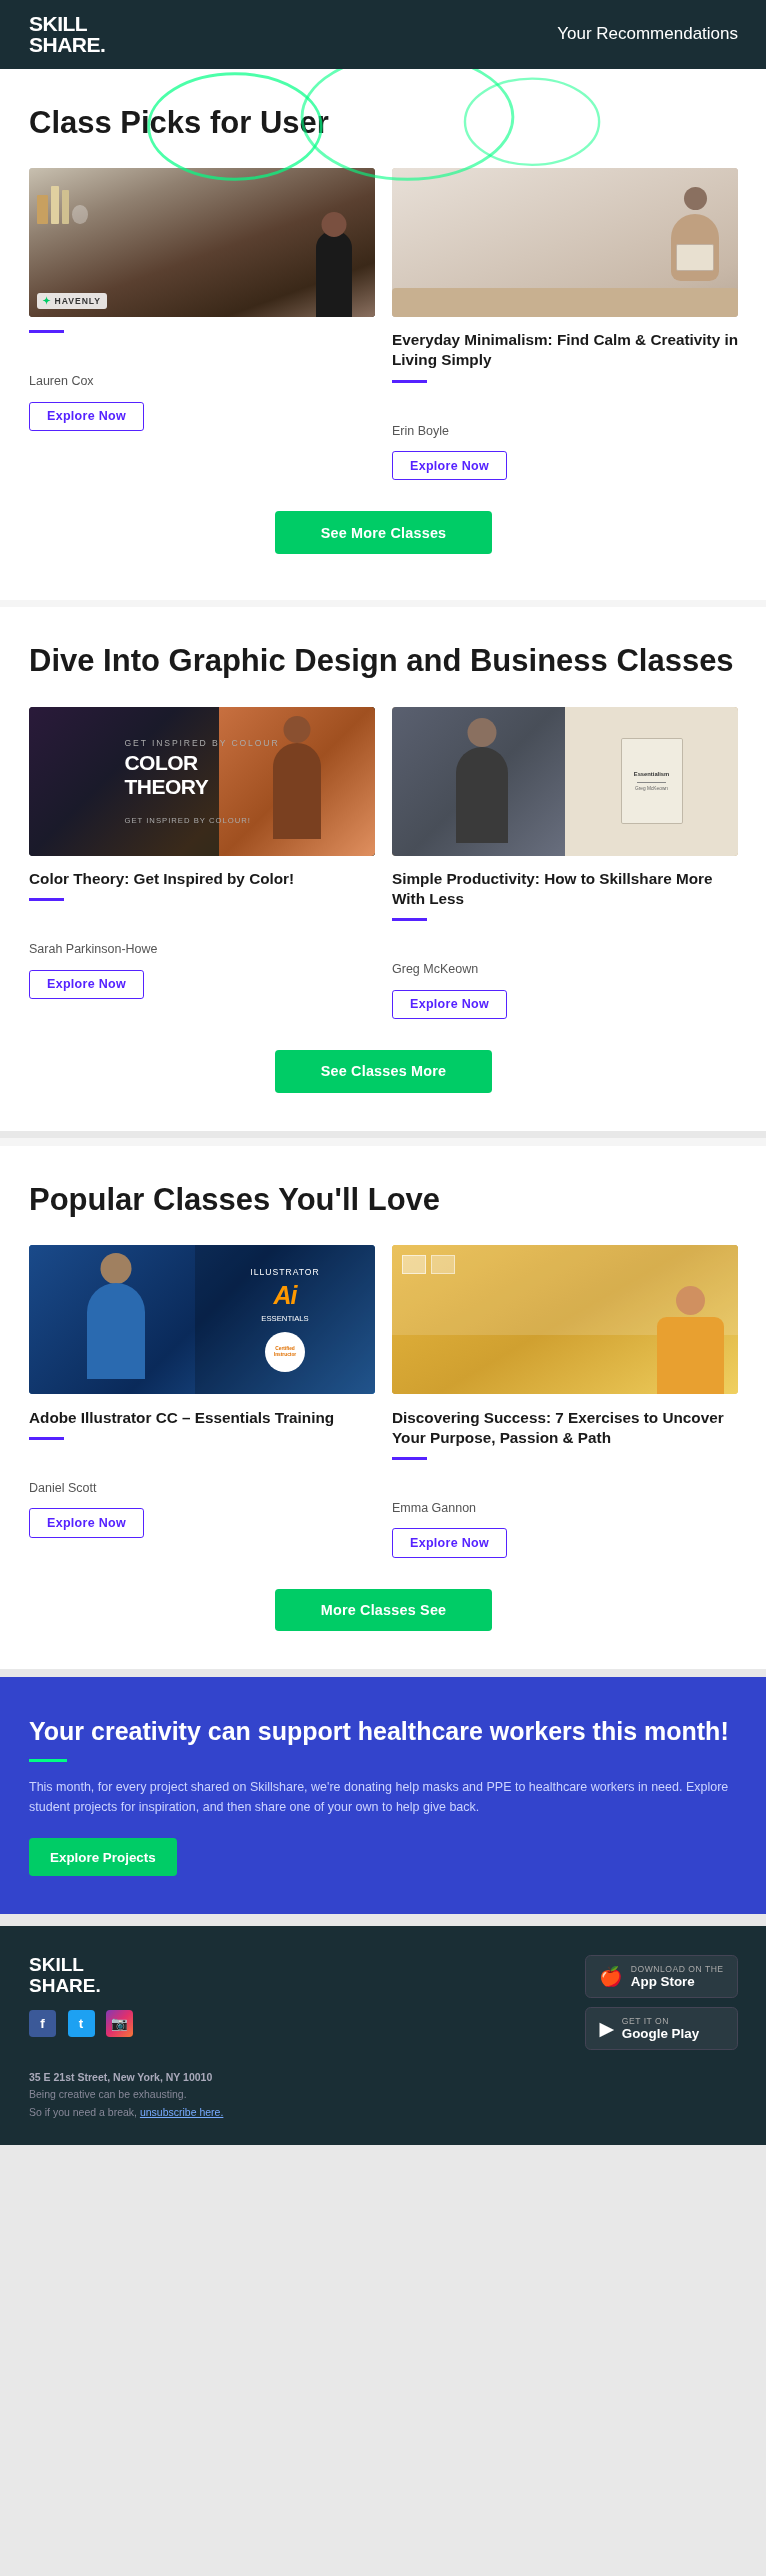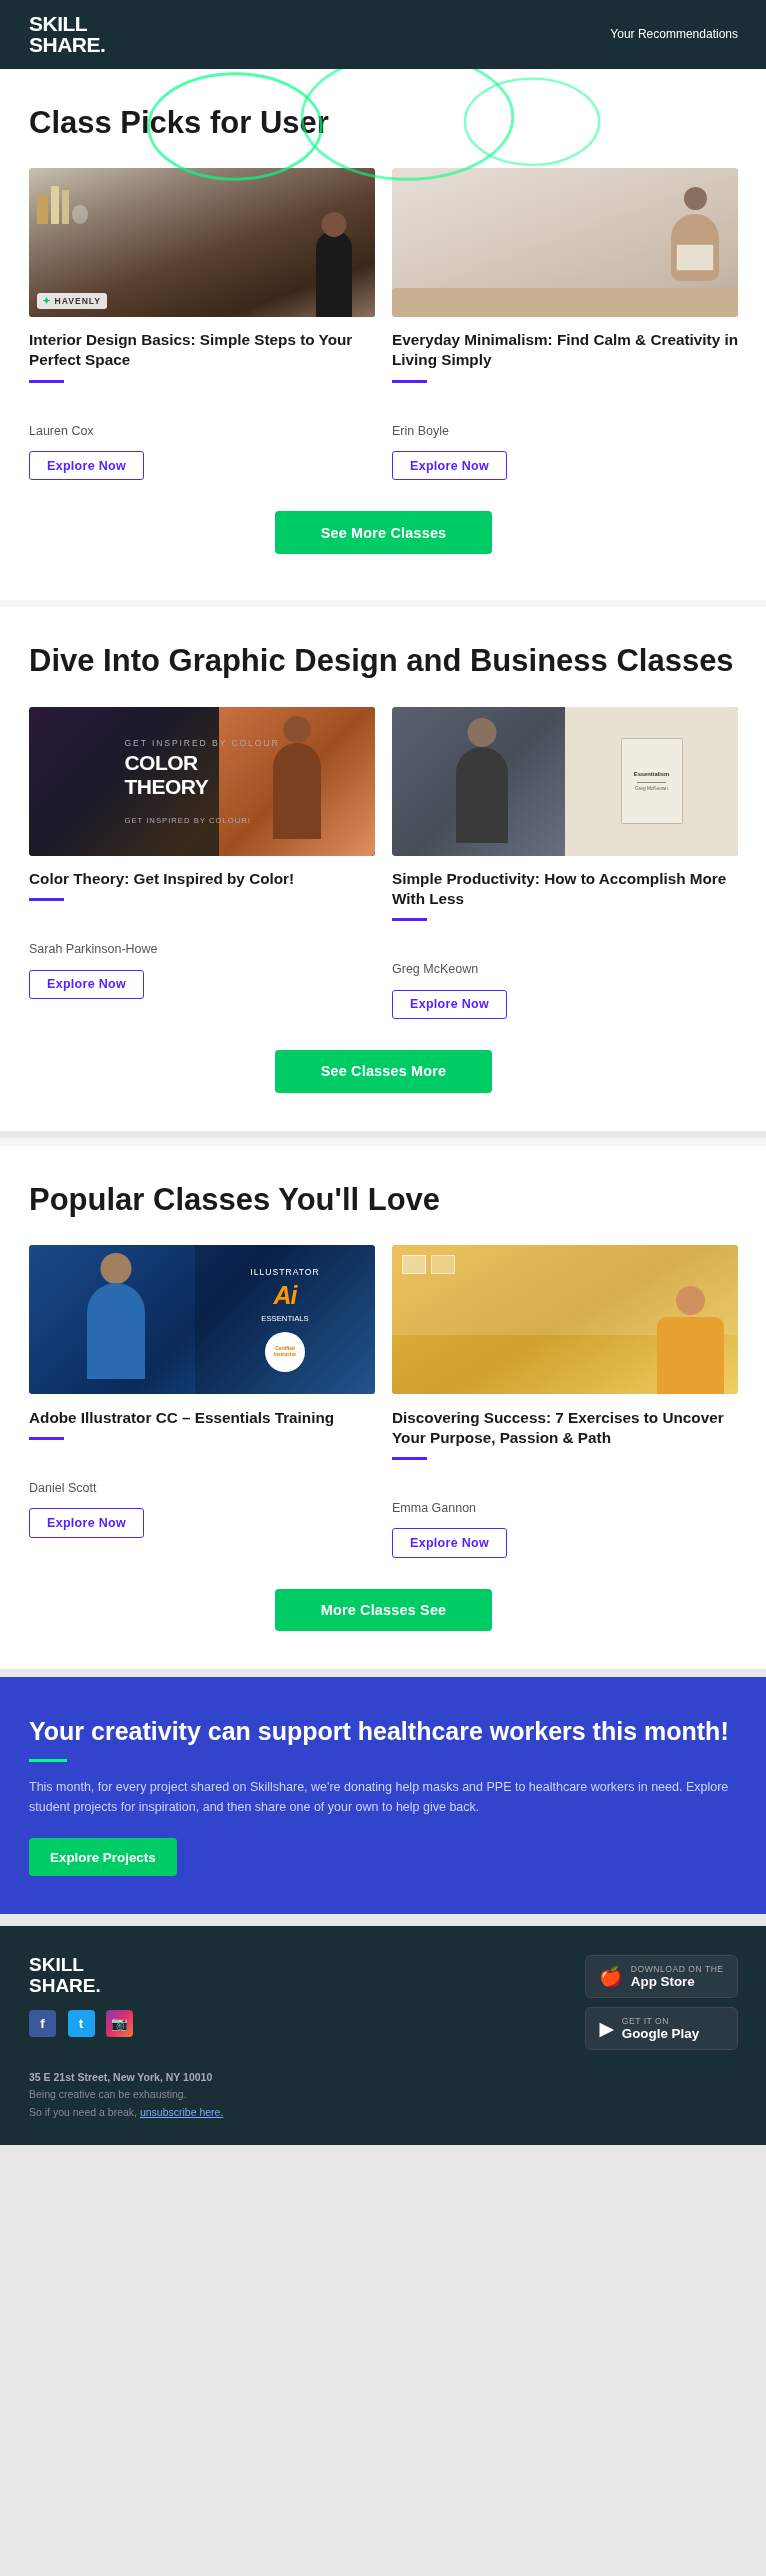--- a/index.html
+++ b/index.html
@@ -27,21 +27,21 @@
       font-size: 21px;
       font-weight: 900;
       line-height: 1;
       letter-spacing: -0.5px;
     }
     .logo-block {
       line-height: 1.1;
     }
     .header-nav {
       color: #fff;
-      font-size: 12px;
+      font-size: 17px;
       font-weight: 500;
     }
 
     
     .section-white {
       background: #fff;
       padding: 35px 29px 38px 29px;
       margin-bottom: 7.7px;
     }
     .section-title {
@@ -432,21 +432,20 @@
           </div>
 
           <div class="img-interior-overlay">
             <div class="havenly-logo">
               <span class="havenly-star">✦</span>
               <span>HAVENLY</span>
             </div>
           </div>
         </div>
       </div>
-      <h3 class="card-title">Interior Design Basics: Simple Steps to Your Perfect Space</h3>
       <div class="card-divider"></div>
       <p class="card-author">Lauren Cox</p>
       <button class="explore-btn">Explore Now</button>
     </div>
 
     <div class="card">
       <div class="card-image">
         <div class="card-image-inner img-minimalism">
           <div style="position:absolute;top:0;left:0;right:0;bottom:0;background:linear-gradient(160deg,#e8e0d8 0%,#d8ccc0 40%,#c8b8a8 80%,#b8a898 100%);"></div>
 
@@ -512,21 +511,21 @@
 
           <div style="position:absolute;right:0;top:0;bottom:0;width:50%;background:#e8e0d0;display:flex;align-items:center;justify-content:center;">
             <div style="width:62px;height:86px;background:#f0ece0;border:1px solid #c0b8a8;border-radius:1.9px;display:flex;flex-direction:column;align-items:center;justify-content:center;padding:5.8px;gap:2.9px;">
               <div style="font-size:5.8px;font-weight:800;color:#333;text-align:center;line-height:1.3;">Essentialism</div>
               <div style="width:29px;height:1px;background:#888;"></div>
               <div style="font-size:4.8px;color:#666;text-align:center;">Greg McKeown</div>
             </div>
           </div>
         </div>
       </div>
-      <h3 class="card-title">Simple Productivity: How to Accomplish More With Less</h3>
+      <h3 class="card-title">Simple Productivity: How to Skillshare More With Less</h3>
       <div class="card-divider"></div>
       <p class="card-author">Greg McKeown</p>
       <button class="explore-btn">Explore Now</button>
     </div>
   </div>
 
   <div class="see-more-wrap">
     <button class="see-more-btn">See Classes More</button>
   </div>
 </section>

